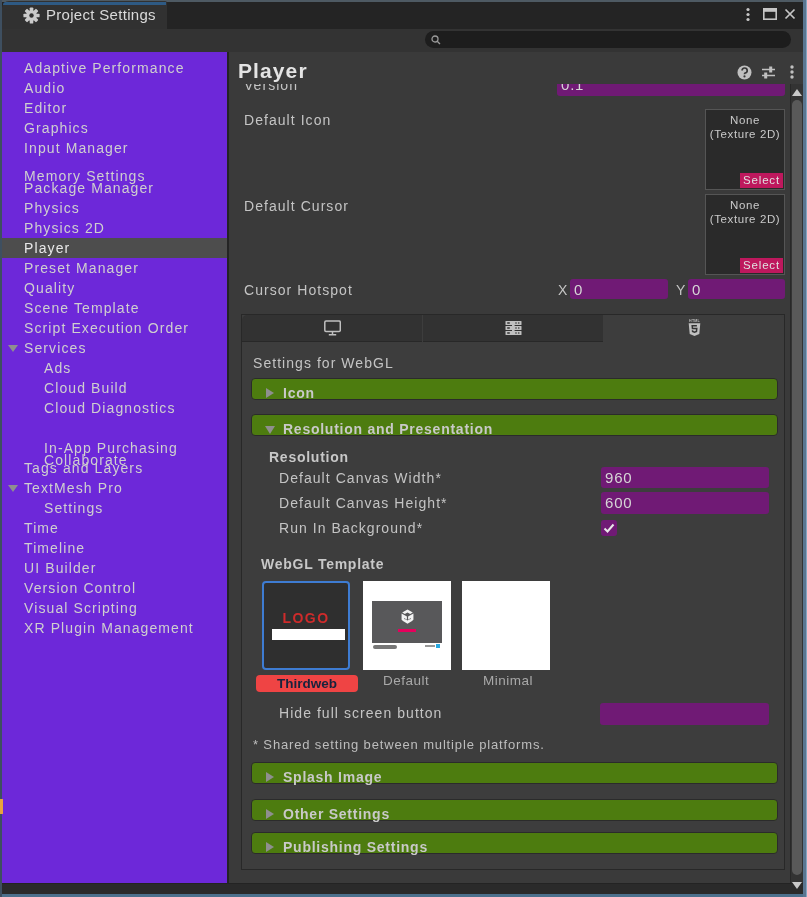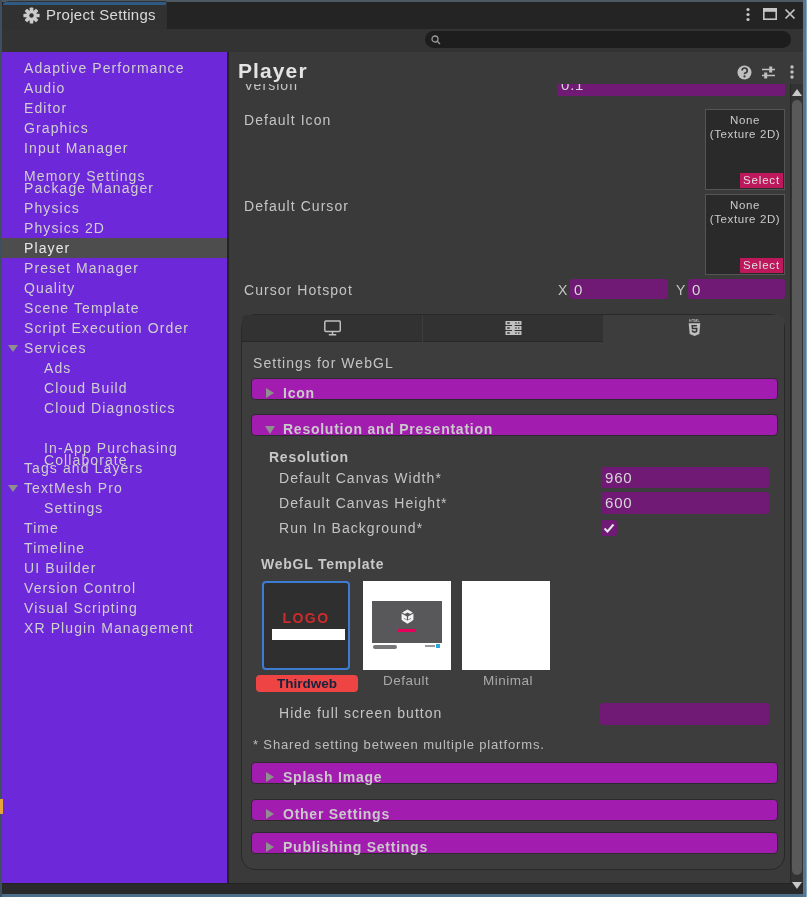--- a/index.html
+++ b/index.html
@@ -44,24 +44,24 @@
   .fld i{font-style:normal;position:absolute;left:4px;letter-spacing:0.8px;}
   .texbox{position:absolute;width:78px;height:79px;background:#2a2a2a;
           border:1px solid #555555;}
   .texbox .t1{position:absolute;width:100%;text-align:center;top:4px;font-size:11.5px;color:#cacaca;letter-spacing:0.6px;}
   .texbox .t2{position:absolute;width:100%;text-align:center;top:18px;font-size:11.5px;color:#cacaca;letter-spacing:0.6px;}
   .texbox .selbtn{position:absolute;right:1px;bottom:1px;width:43px;height:15px;background:#be185d;
           font-size:11.5px;color:#e0e0e0;text-align:center;line-height:15px;letter-spacing:0.8px;}
 
   
   #pbox{position:absolute;left:12px;top:230px;width:542px;height:554px;
-        background:#3d3d3d;border:1px solid #282828;border-radius:14px;}
+        background:#3d3d3d;border:1px solid #282828;border-radius:0;}
   .ptab{position:absolute;top:0;height:26px;background:#323232;border-bottom:1px solid #282828;}
   .ptab.sel{background:#3d3d3d;border-bottom:none;}
-  .barhdr{position:absolute;left:9px;width:527px;height:22px;background:#a21caf;
+  .barhdr{position:absolute;left:9px;width:527px;height:22px;background:#4d7c0f;
           border:1px solid #2b2b2b;border-radius:4px;box-sizing:border-box;}
   .barhdr b{position:absolute;left:31px;top:6px;font-size:14px;color:#c9c9c9;letter-spacing:0.75px;}
   .tri-r{position:absolute;left:14px;top:9px;width:0;height:0;
          border-top:5.5px solid transparent;border-bottom:5.5px solid transparent;
          border-left:8px solid #8f8f8f;}
   .tri-d{position:absolute;left:13px;top:11px;width:0;height:0;
          border-left:5.5px solid transparent;border-right:5.5px solid transparent;
          border-top:8px solid #8f8f8f;}
   .bold{position:absolute;font-weight:bold;font-size:14px;color:#c8c8c8;white-space:nowrap;letter-spacing:0.75px;}
 

